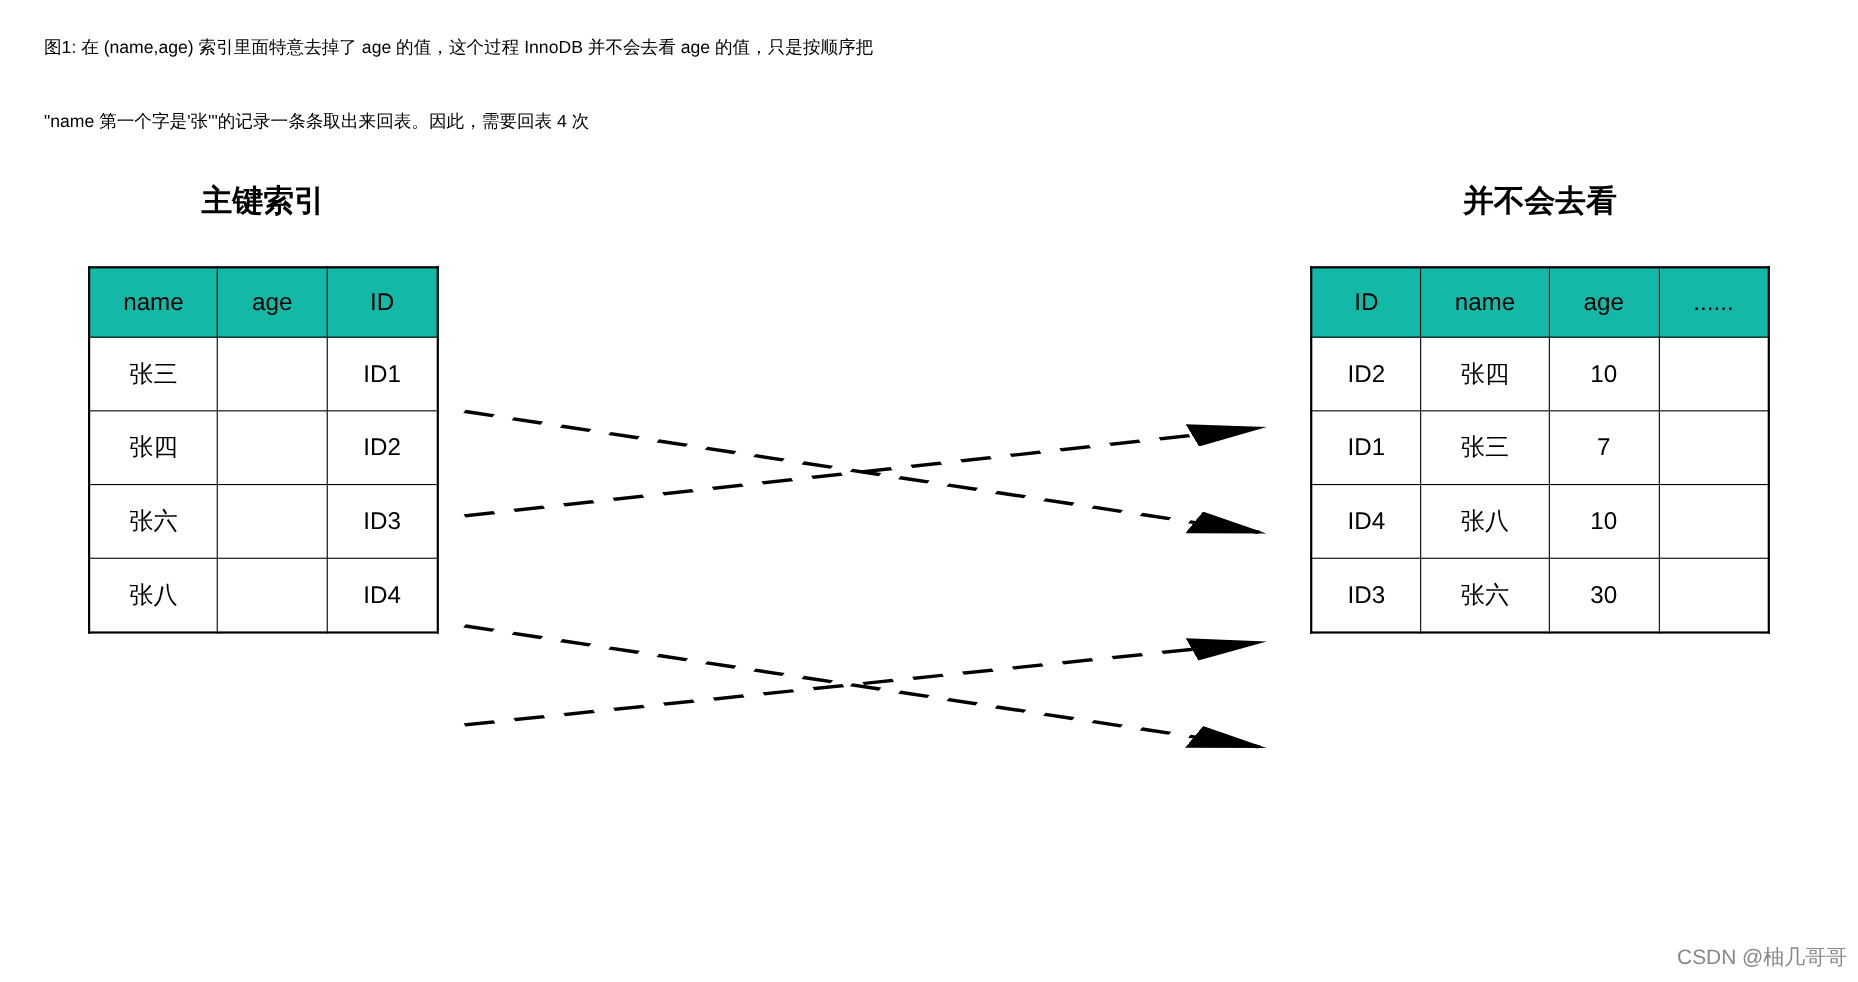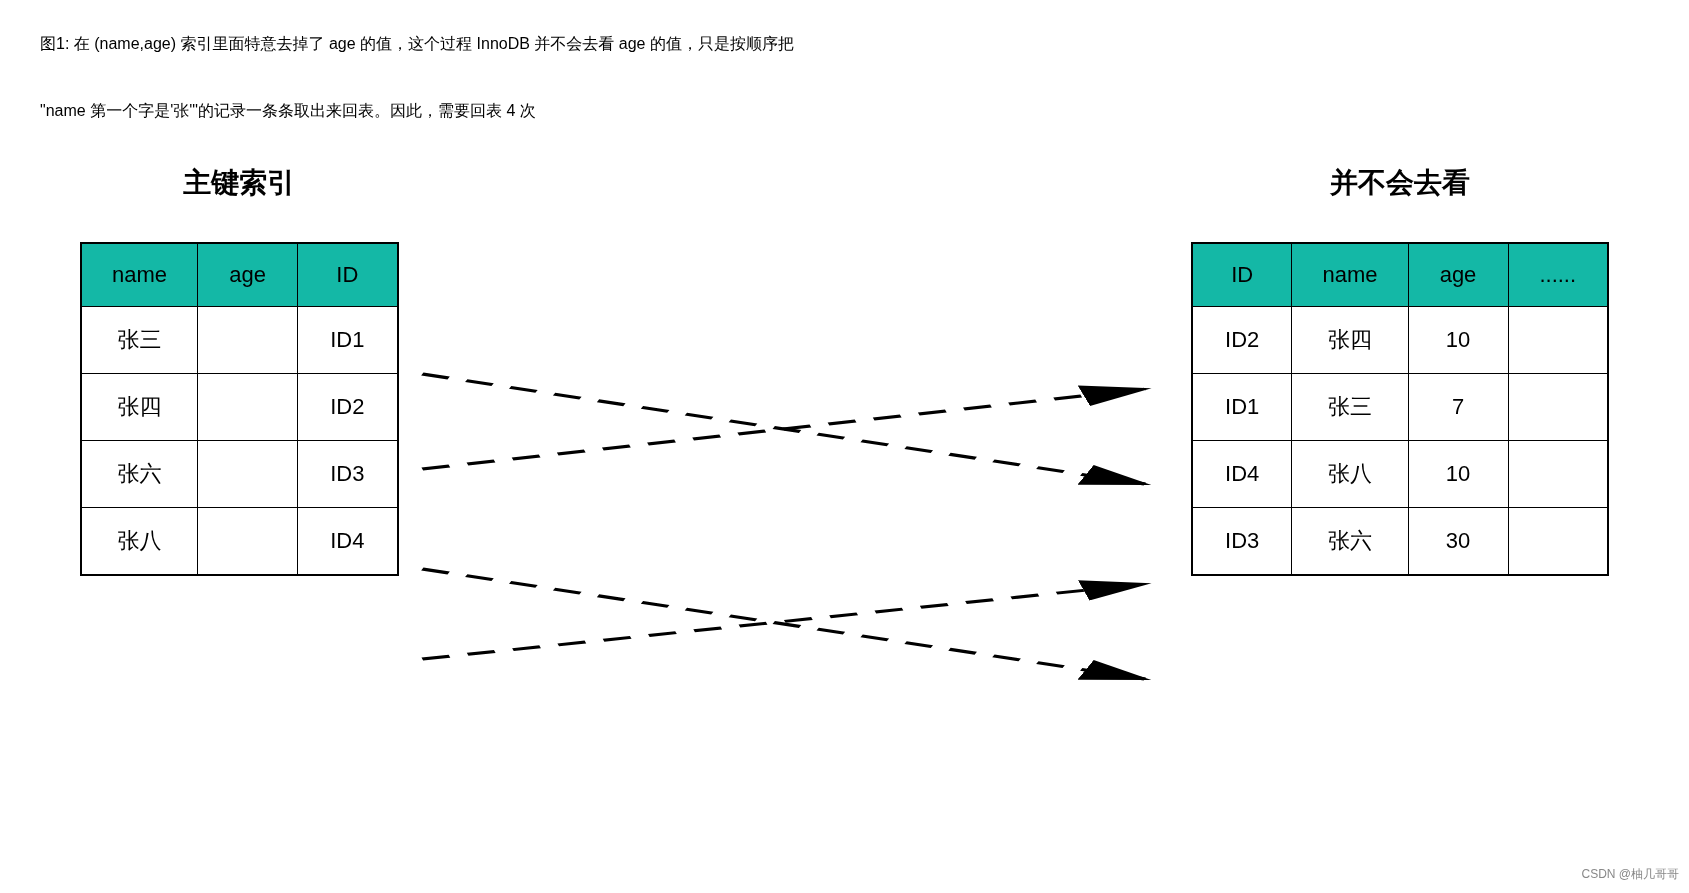--- a/index.html
+++ b/index.html
@@ -70,21 +70,21 @@
     svg.arrows-svg {
       width: 100%;
       height: 100%;
       overflow: visible;
     }
 
     .watermark {
       position: absolute;
       bottom: 10px;
       right: 10px;
-      font-size: 12px;
+      font-size: 19px;
       color: #888;
     }
   </style>
 </head>
 <body>
 
 <div>
   <p class="caption">图1: 在 (name,age) 索引里面特意去掉了 age 的值，这个过程 InnoDB 并不会去看 age 的值，只是按顺序把</p>
   <p class="caption">"name 第一个字是'张'"的记录一条条取出来回表。因此，需要回表 4 次</p>
 </div>

